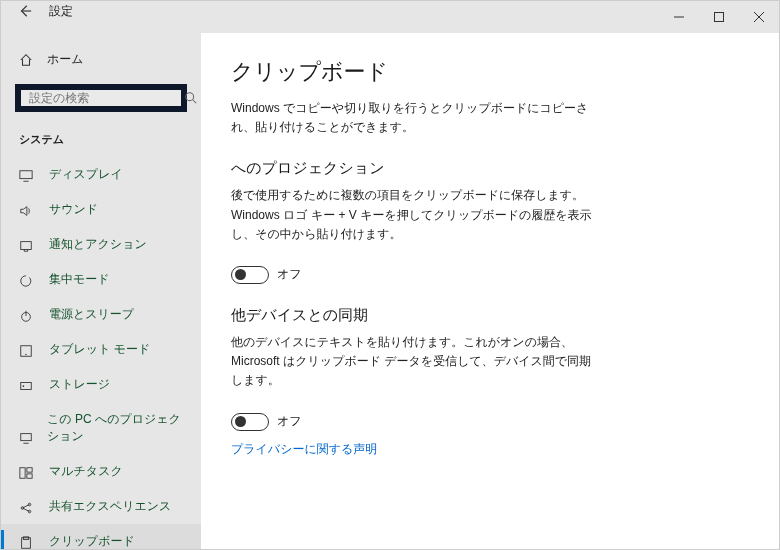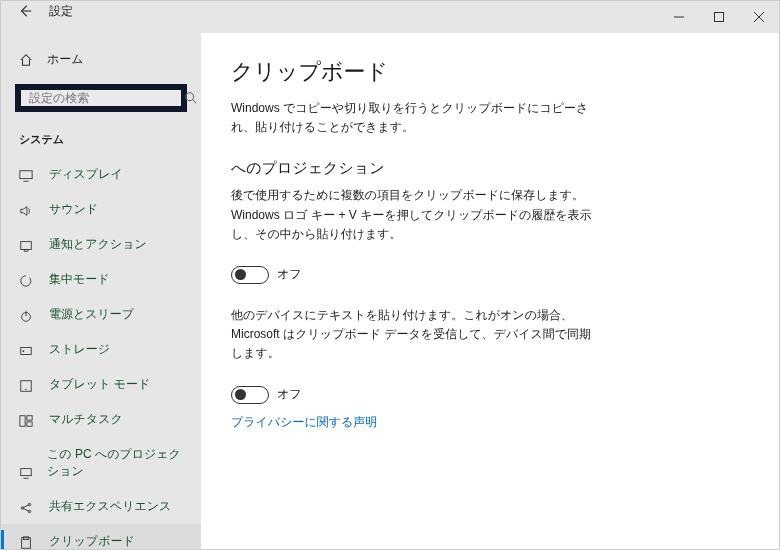--- a/index.html
+++ b/index.html
@@ -255,53 +255,53 @@
               <svg width="14" height="14" viewBox="0 0 16 16">
                 <circle cx="8" cy="9" r="5" stroke="#333" fill="none"></circle>
                 <line x1="8" y1="2" x2="8" y2="8" stroke="#333"></line>
               </svg>
             </span>
             <span>電源とスリープ</span>
           </li>
           <li class="nav-item">
             <span class="icn">
               <svg width="14" height="14" viewBox="0 0 16 16">
+                <rect x="2" y="2" width="12" height="12" stroke="#333" fill="none"></rect>
+                <circle cx="8" cy="12" r="0.8" fill="#333"></circle>
+              </svg>
+            </span>
+            <span>タブレット モード</span>
+          </li>
+          <li class="nav-item">
+            <span class="icn">
+              <svg width="14" height="14" viewBox="0 0 16 16">
                 <rect x="2" y="4" width="12" height="8" stroke="#333" fill="none"></rect>
                 <circle cx="5" cy="8" r="1" fill="#333"></circle>
               </svg>
             </span>
             <span>ストレージ</span>
           </li>
           <li class="nav-item">
             <span class="icn">
               <svg width="14" height="14" viewBox="0 0 16 16">
-                <rect x="2" y="2" width="12" height="12" stroke="#333" fill="none"></rect>
-                <circle cx="8" cy="12" r="0.8" fill="#333"></circle>
-              </svg>
-            </span>
-            <span>タブレット モード</span>
+                <rect x="2" y="3" width="12" height="8" stroke="#333" fill="none"></rect>
+                <path d="M5 14h6" stroke="#333"></path>
+              </svg>
+            </span>
+            <span>この PC へのプロジェクション</span>
           </li>
           <li class="nav-item">
             <span class="icn">
               <svg width="14" height="14" viewBox="0 0 16 16">
                 <rect x="1" y="2" width="6" height="12" stroke="#333" fill="none"></rect>
                 <rect x="9" y="2" width="6" height="5" stroke="#333" fill="none"></rect>
                 <rect x="9" y="9" width="6" height="5" stroke="#333" fill="none"></rect>
               </svg>
             </span>
             <span>マルチタスク</span>
-          </li>
-          <li class="nav-item">
-            <span class="icn">
-              <svg width="14" height="14" viewBox="0 0 16 16">
-                <rect x="2" y="3" width="12" height="8" stroke="#333" fill="none"></rect>
-                <path d="M5 14h6" stroke="#333"></path>
-              </svg>
-            </span>
-            <span>この PC へのプロジェクション</span>
           </li>
           <li class="nav-item">
             <span class="icn">
               <svg width="14" height="14" viewBox="0 0 16 16">
                 <path d="M4 8l8-4M4 8l8 4" stroke="#333"></path>
                 <circle cx="4" cy="8" r="1.5" stroke="#333" fill="none"></circle>
                 <circle cx="12" cy="4" r="1.5" stroke="#333" fill="none"></circle>
                 <circle cx="12" cy="12" r="1.5" stroke="#333" fill="none"></circle>
               </svg>
             </span>
@@ -328,20 +328,21 @@
         <p class="desc">後で使用するために複数の項目をクリップボードに保存します。Windows ロゴ キー + V キーを押してクリップボードの履歴を表示し、その中から貼り付けます。</p>
         <div class="toggle-row">
           <div class="toggle">
               <div class="knob"></div>
             </div>
           <span class="toggle-label">オフ</span>
         </div>
       </div>
 
       <div class="sec">
+        <h2>他デバイスとの同期</h2>
         <p class="desc">他のデバイスにテキストを貼り付けます。これがオンの場合、Microsoft はクリップボード データを受信して、デバイス間で同期します。</p>
         <div class="toggle-row">
           <div class="toggle">
               <div class="knob"></div>
             </div>
           <span class="toggle-label">オフ</span>
         </div>
         <p style="margin-top:10px;"><a class="link">プライバシーに関する声明</a></p>
       </div>
 

